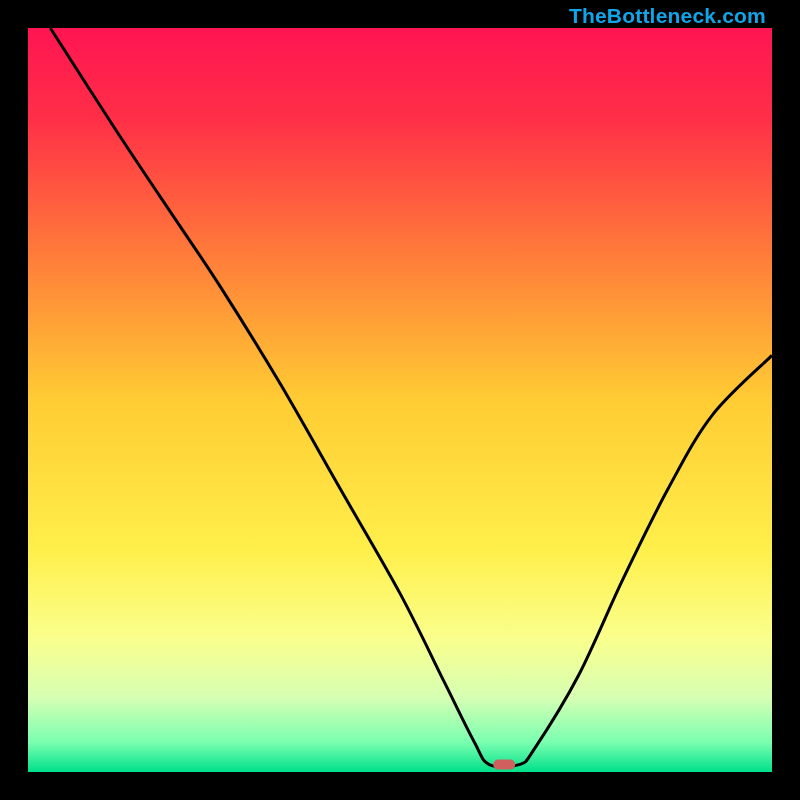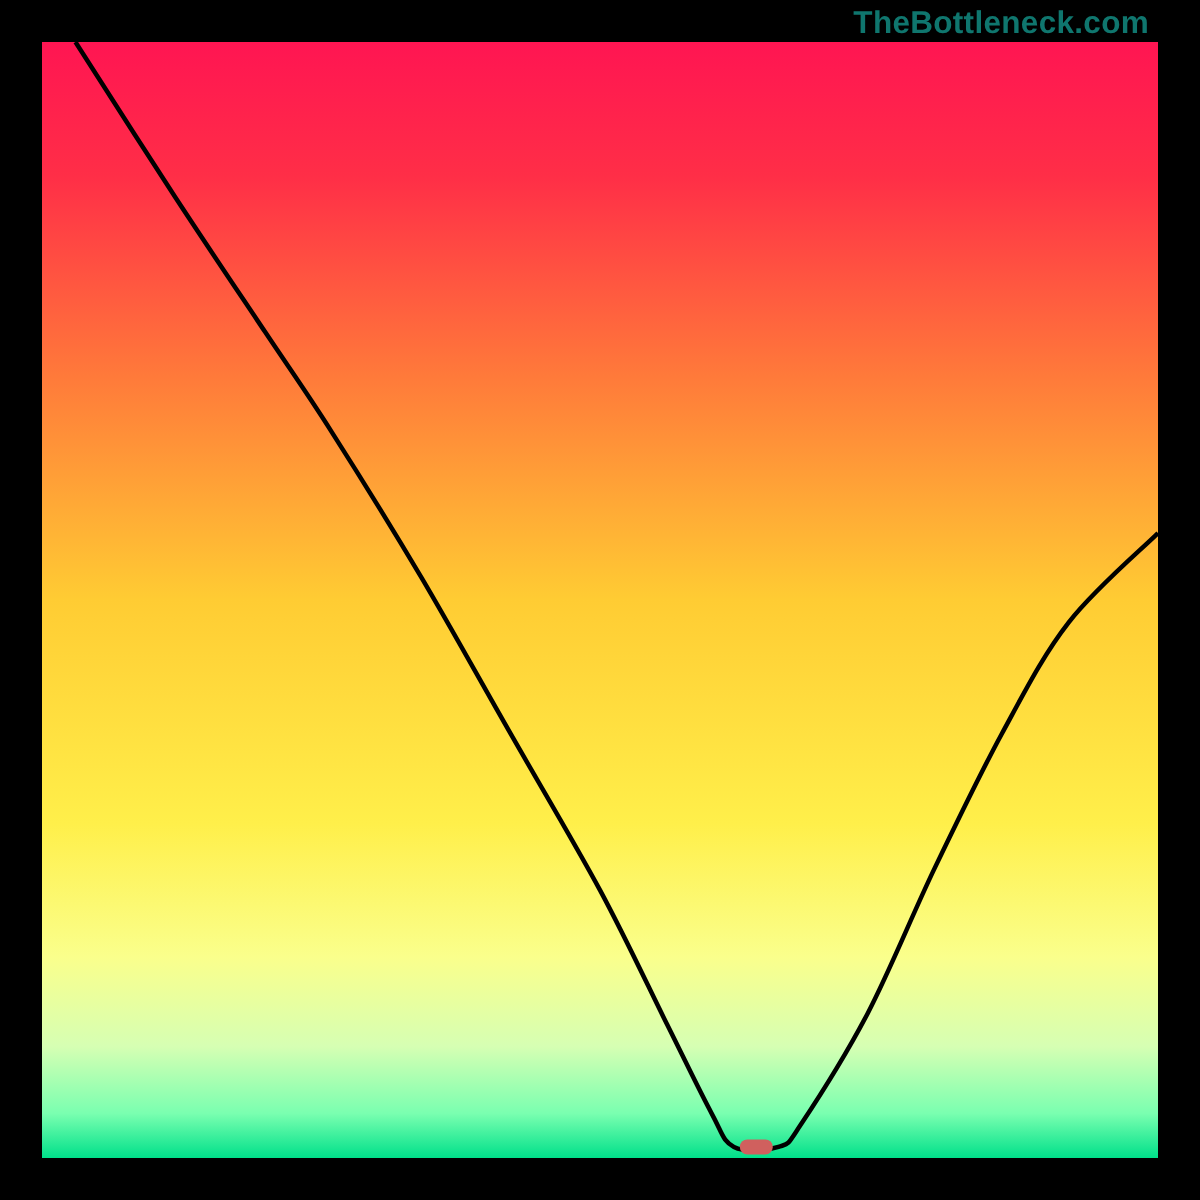--- a/index.html
+++ b/index.html
@@ -1,18 +1,18 @@
 <!DOCTYPE html>
 <html><head>
 <meta charset="utf-8">
 <style>
 html,body{margin:0;padding:0;width:800px;height:800px;background:#000;overflow:hidden}
 .frame{position:absolute;left:28px;top:28px;width:744px;height:744px;background:#000}
 .plot{position:absolute;left:0;top:0;width:744px;height:744px}
-.watermark{position:absolute;top:4px;right:34px;font:600 21px Arial,Helvetica,sans-serif;color:#0f766e;letter-spacing:.2px}
+.watermark{position:absolute;top:4px;right:34px;font:600 21px Arial,Helvetica,sans-serif;color:#0ea5e9;letter-spacing:.2px}
 </style>
 </head>
 <body>
 
 <div class="frame">
   <svg class="plot" viewBox="0 0 744 744" preserveAspectRatio="none">
     <defs>
       <linearGradient id="bg" x1="0" y1="0" x2="0" y2="1">
 
       <stop offset="0%" stop-color="#ff1552"></stop>

